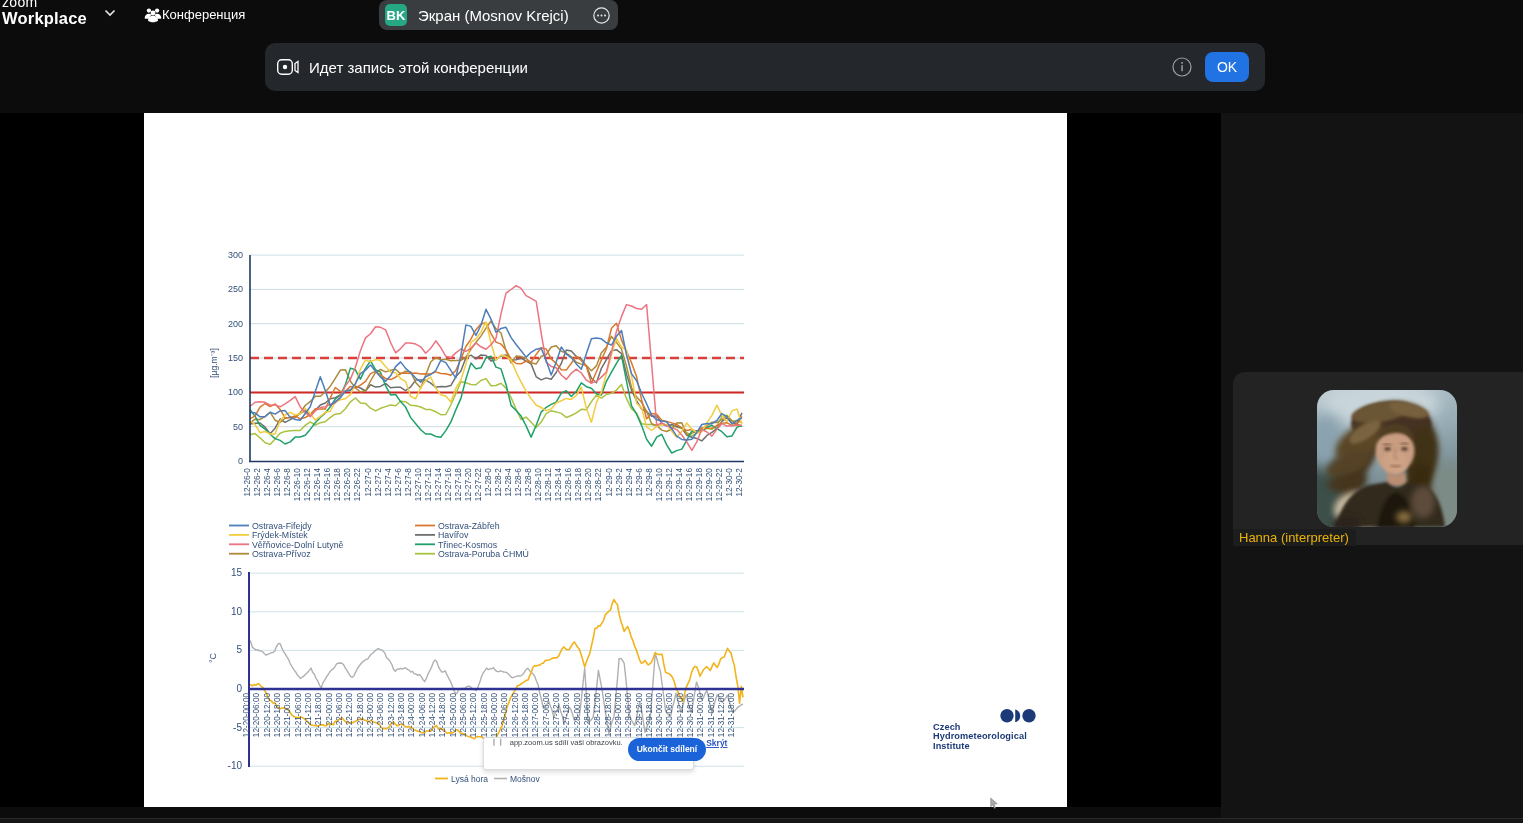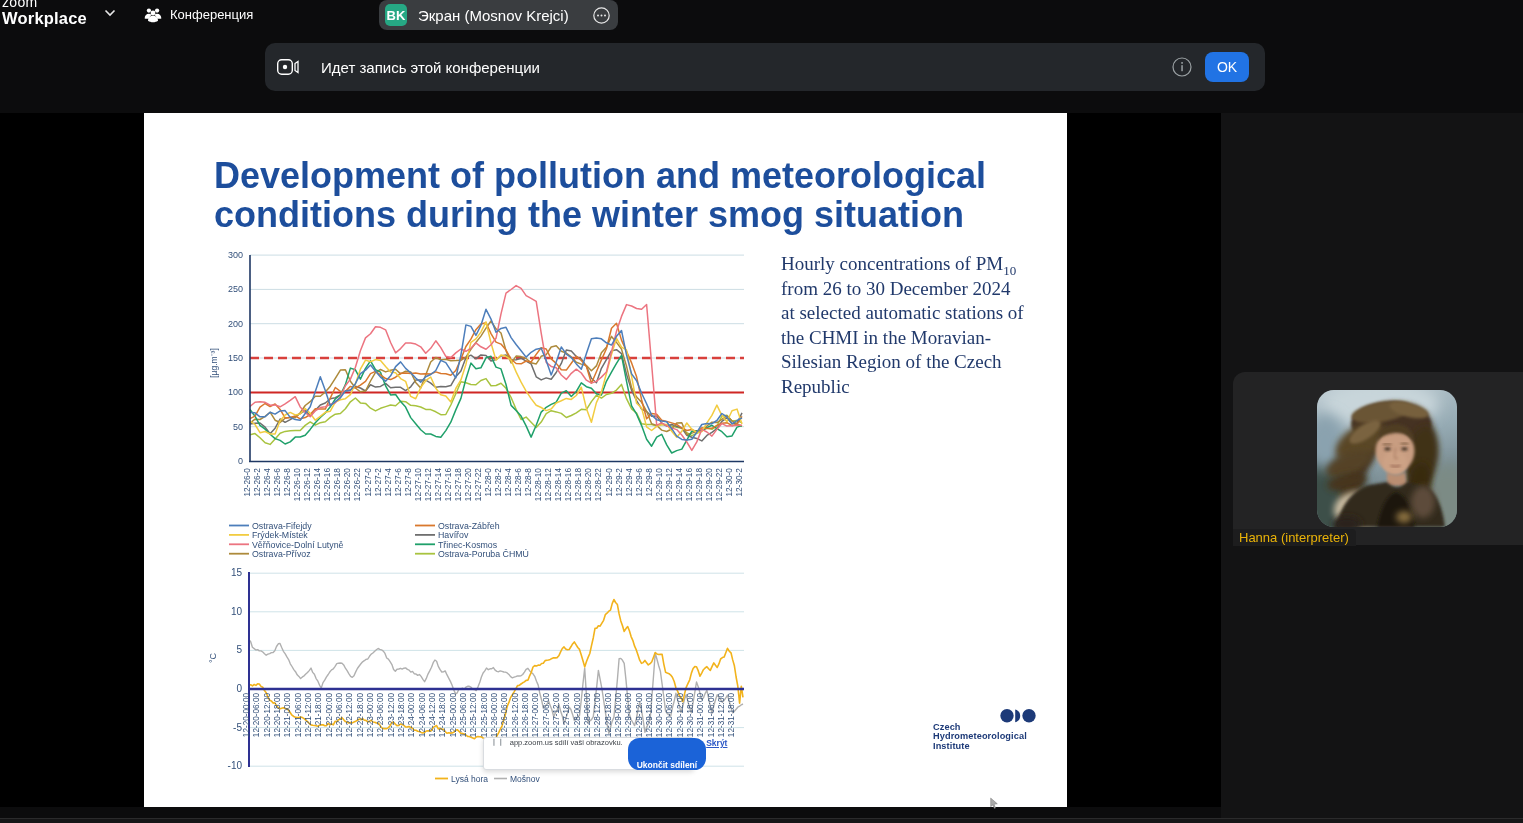--- a/index.html
+++ b/index.html
@@ -2,44 +2,44 @@
 <html><head><meta charset="utf-8">
 <style>
 *{margin:0;padding:0;box-sizing:border-box}
 html,body{width:1523px;height:823px;overflow:hidden;background:#0c0c0d;font-family:"Liberation Sans",sans-serif}
 .abs{position:absolute}
 
 #logo{left:2px;top:-5px;color:#fff;line-height:15px}
 #logo .z{font-weight:400;font-size:14px;letter-spacing:.3px}
 #logo .w{font-weight:700;font-size:16.5px;line-height:17px;letter-spacing:.2px}
 #chev{left:103px;top:6px;color:#e8e8e8}
-#conf{left:144px;top:6px;color:#fff;font-size:13px;display:flex;align-items:center;gap:8px}
+#conf{left:144px;top:6px;color:#fff;font-size:13px;display:flex;align-items:center;}
 #tab{left:379px;top:0;width:239px;height:30px;background:#3a3d40;border-radius:8px;display:flex;align-items:center;color:#fff;font-size:15px}
 #bk{width:22px;height:22px;margin-left:6px;background:#26a884;border-radius:5px;color:#fff;font-size:13px;font-weight:700;display:flex;align-items:center;justify-content:center}
 #tab .tl{margin-left:11px}
 #notif{left:265px;top:43px;width:1000px;height:48px;background:#24272b;border-radius:10px;display:flex;align-items:center;color:#fff;font-size:16px}
-#notif .txt{margin-left:22px;font-size:15px}
+#notif .txt{margin-left:10px;font-size:15px}
 #okbtn{position:absolute;left:940px;top:9px;width:44px;height:30px;background:#2173e4;border-radius:8px;color:#fff;font-weight:400;font-size:14px;display:flex;align-items:center;justify-content:center}
 
 #share{left:0;top:113px;width:1221px;height:694px;background:#000}
 #sidebar{left:1221px;top:113px;width:302px;height:710px;background:#131314}
 #botline{left:0;top:818px;width:1523px;height:5px;background:#161617;border-top:1px solid #2b2b2c}
 #panel{left:1233px;top:372px;width:290px;height:173px;background:#232324;border-radius:12px 0 0 12px}
 #plabel{left:1233px;top:529px;height:17px;background:#1d1d1e;border-radius:0 4px 0 0;color:#eab308;font-size:13px;line-height:17px;padding:0 7px 0 6px}
 
 #slide{left:144px;top:113px;width:923px;height:694px;background:#fff}
 #title{left:70px;top:44px;color:#1d4e9c;font-size:36px;font-weight:700;line-height:38.5px;letter-spacing:0}
 .ser{font-family:"Liberation Serif",serif;color:#21396b;font-size:19px;line-height:24.5px}
 #p1{left:637px;top:139px;width:260px;white-space:nowrap}
 #p2{left:637px;top:447px;width:260px;white-space:nowrap}
 sub{font-size:13px;line-height:0}
 
 #ovl{left:339px;top:624px;width:211px;height:33px;background:#fff;border:1px solid #d9dce0;border-radius:3px;box-shadow:0 2px 5px rgba(0,0,0,.15);display:flex;align-items:flex-start;font-size:7.5px;color:#3d4248;white-space:nowrap}
 #ovl .pa{color:#9aa0a6;font-size:7px;margin:0 5px 0 7px;letter-spacing:1px}
-#ubtn{background:#1b63d8;color:#fff;border-radius:11.5px;height:23px;line-height:23px;padding:16px 9px;font-weight:700;font-size:8.5px;margin-left:5px}
+#ubtn{background:#1b63d8;color:#fff;border-radius:11.5px;height:23px;line-height:23px;padding:0 9px;font-weight:700;font-size:8.5px;margin-left:5px}
 #skryt{color:#2a56c6;text-decoration:underline;font-weight:700;font-size:8.5px;}
 
 #chmi{left:789px;top:596px;width:110px;height:40px}
 #chmi .t{color:#1d3a78;font-weight:700;font-size:9.2px;line-height:9.3px;letter-spacing:.1px}
 #cursor{left:989px;top:797px}
 </style></head>
 <body>
 <div class="abs" id="logo">
     <div class="z">zoom</div>
     <div class="w">Workplace</div>
@@ -81,22 +81,20 @@
       <circle cx="10" cy="10" r="9" fill="none" stroke="#9aa0a3" stroke-width="1.2"></circle>
       <rect x="9.3" y="8.2" width="1.5" height="6" fill="#9aa0a3"></rect>
       <rect x="9.3" y="5" width="1.5" height="1.8" fill="#9aa0a3"></rect>
     </svg>
 <div id="okbtn">OK</div>
 </div>
 <div class="abs" id="share"></div>
 <div class="abs" id="sidebar"></div>
 <div class="abs" id="botline"></div>
 <div class="abs" id="slide">
-<div class="abs" id="title">Development of pollution and meteorological<br>conditions during the winter smog situation</div>
-<div class="abs ser" id="p1">Hourly concentrations of PM<sub>10</sub><br>from 26 to 30 December 2024<br>at selected automatic stations of<br>the CHMI in the Moravian-<br>Silesian Region of the Czech<br>Republic</div>
 <svg class="abs" style="left:0;top:0" width="923" height="694" viewBox="0 0 923 694">
 <line x1="106" y1="313.7" x2="600" y2="313.7" stroke="#ccdde4" stroke-width="1"></line>
 <line x1="106" y1="279.4" x2="600" y2="279.4" stroke="#ccdde4" stroke-width="1"></line>
 <line x1="106" y1="245.0" x2="600" y2="245.0" stroke="#ccdde4" stroke-width="1"></line>
 <line x1="106" y1="210.7" x2="600" y2="210.7" stroke="#ccdde4" stroke-width="1"></line>
 <line x1="106" y1="176.4" x2="600" y2="176.4" stroke="#ccdde4" stroke-width="1"></line>
 <line x1="106" y1="142.1" x2="600" y2="142.1" stroke="#ccdde4" stroke-width="1"></line>
 <line x1="106" y1="279.4" x2="600" y2="279.4" stroke="#d02724" stroke-width="2"></line>
 <line x1="106" y1="245.0" x2="600" y2="245.0" stroke="#d8403c" stroke-width="2.5" stroke-dasharray="9 5"></line>
 <polyline points="106.0,321.8 111.0,320.6 116.0,324.8 121.1,329.7 126.1,331.4 131.1,326.1 136.1,320.3 141.1,318.4 146.2,317.7 151.2,317.5 156.2,317.5 161.2,312.4 166.2,308.9 171.3,312.2 176.3,309.7 181.3,308.8 186.3,304.4 191.3,301.2 196.4,300.5 201.4,295.8 206.4,288.8 211.4,285.0 216.4,289.9 221.5,290.4 226.5,295.2 231.5,297.9 236.5,295.3 241.6,293.6 246.6,292.0 251.6,292.8 256.6,288.3 261.6,288.7 266.7,292.3 271.7,292.7 276.7,294.0 281.7,296.4 286.7,296.6 291.8,298.8 296.8,301.7 301.8,301.5 306.8,292.0 311.8,280.8 316.9,268.7 321.9,269.8 326.9,271.5 331.9,271.8 336.9,267.5 342.0,265.6 347.0,272.7 352.0,272.5 357.0,270.3 362.0,275.3 367.1,284.5 372.1,296.3 377.1,306.5 382.1,304.1 387.1,309.3 392.2,314.5 397.2,309.1 402.2,300.7 407.2,297.7 412.2,298.9 417.3,300.4 422.3,304.5 427.3,302.5 432.3,299.8 437.3,296.3 442.4,296.7 447.4,288.6 452.4,282.2 457.4,285.1 462.4,281.5 467.5,280.3 472.5,277.1 477.5,271.4 482.5,285.7 487.6,295.9 492.6,300.1 497.6,310.7 502.6,311.4 507.6,311.5 512.7,313.0 517.7,311.6 522.7,311.7 527.7,313.1 532.7,314.2 537.8,315.2 542.8,319.7 547.8,322.6 552.8,320.4 557.8,317.8 562.9,315.1 567.9,316.3 572.9,313.0 577.9,303.2 582.9,302.2 588.0,308.1 593.0,307.6 598.0,309.7" fill="none" stroke="#a8c33f" stroke-width="1.5" stroke-linejoin="round"></polyline>

